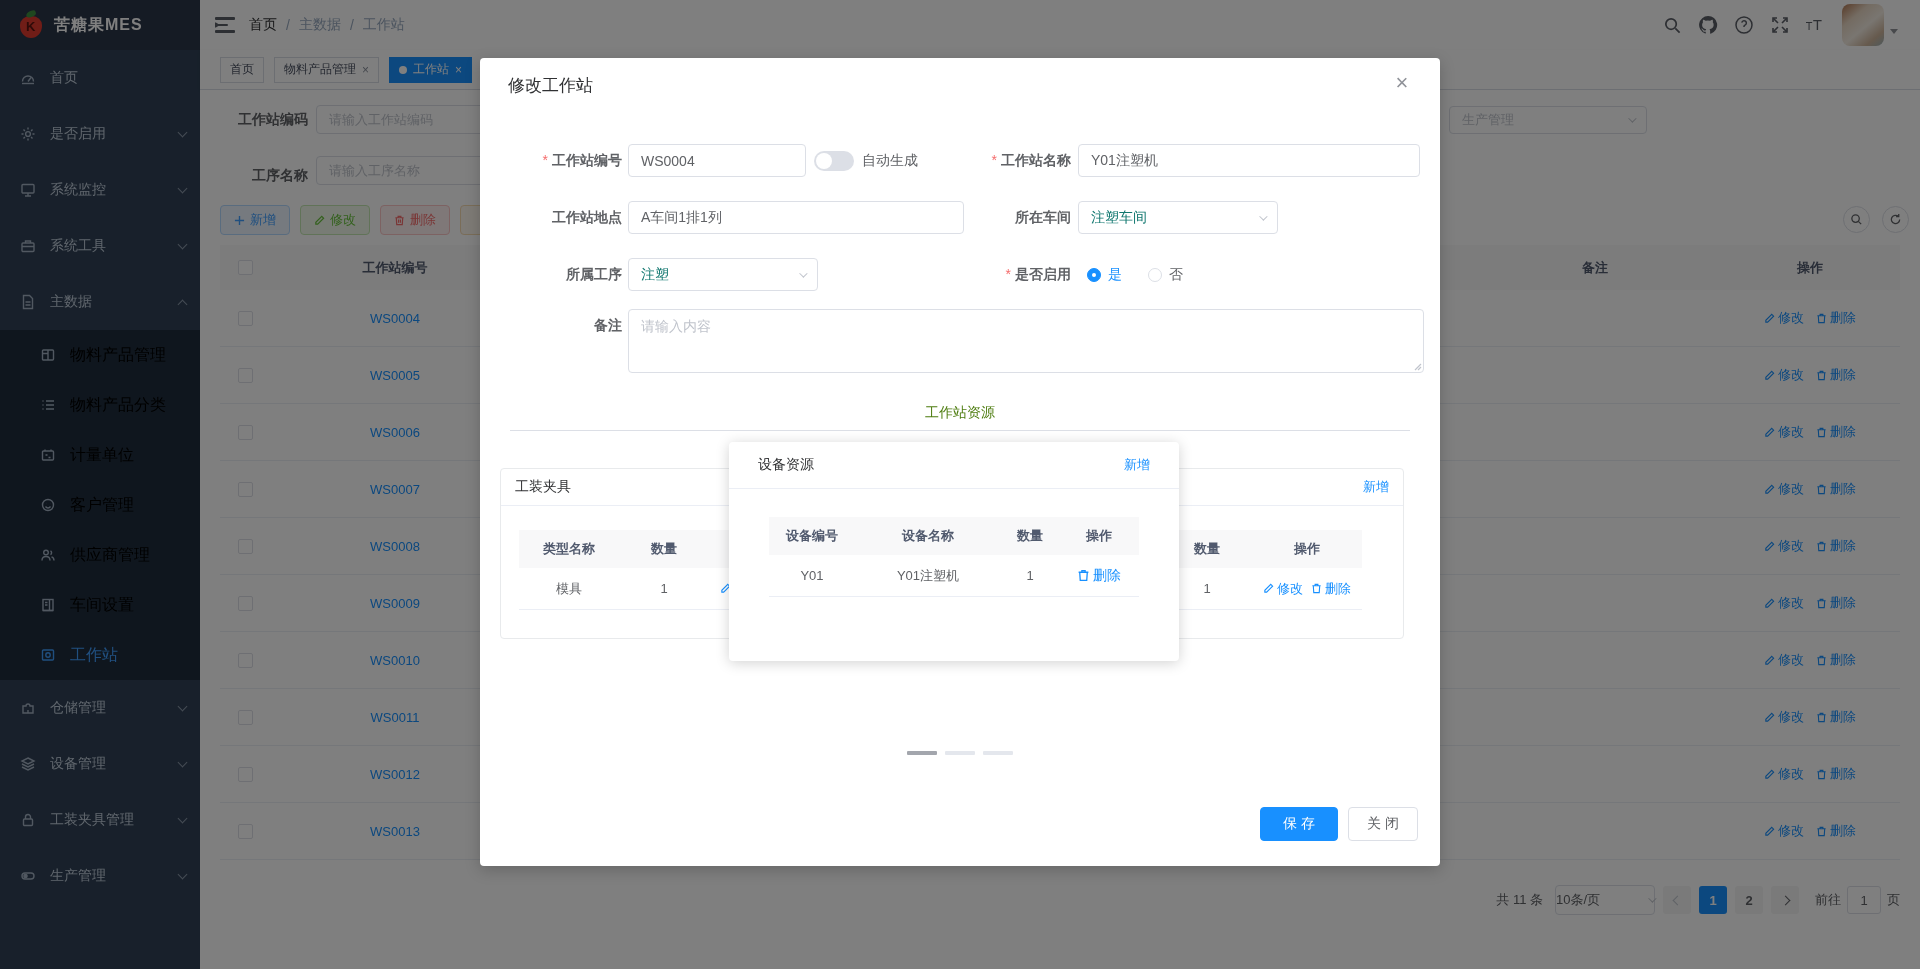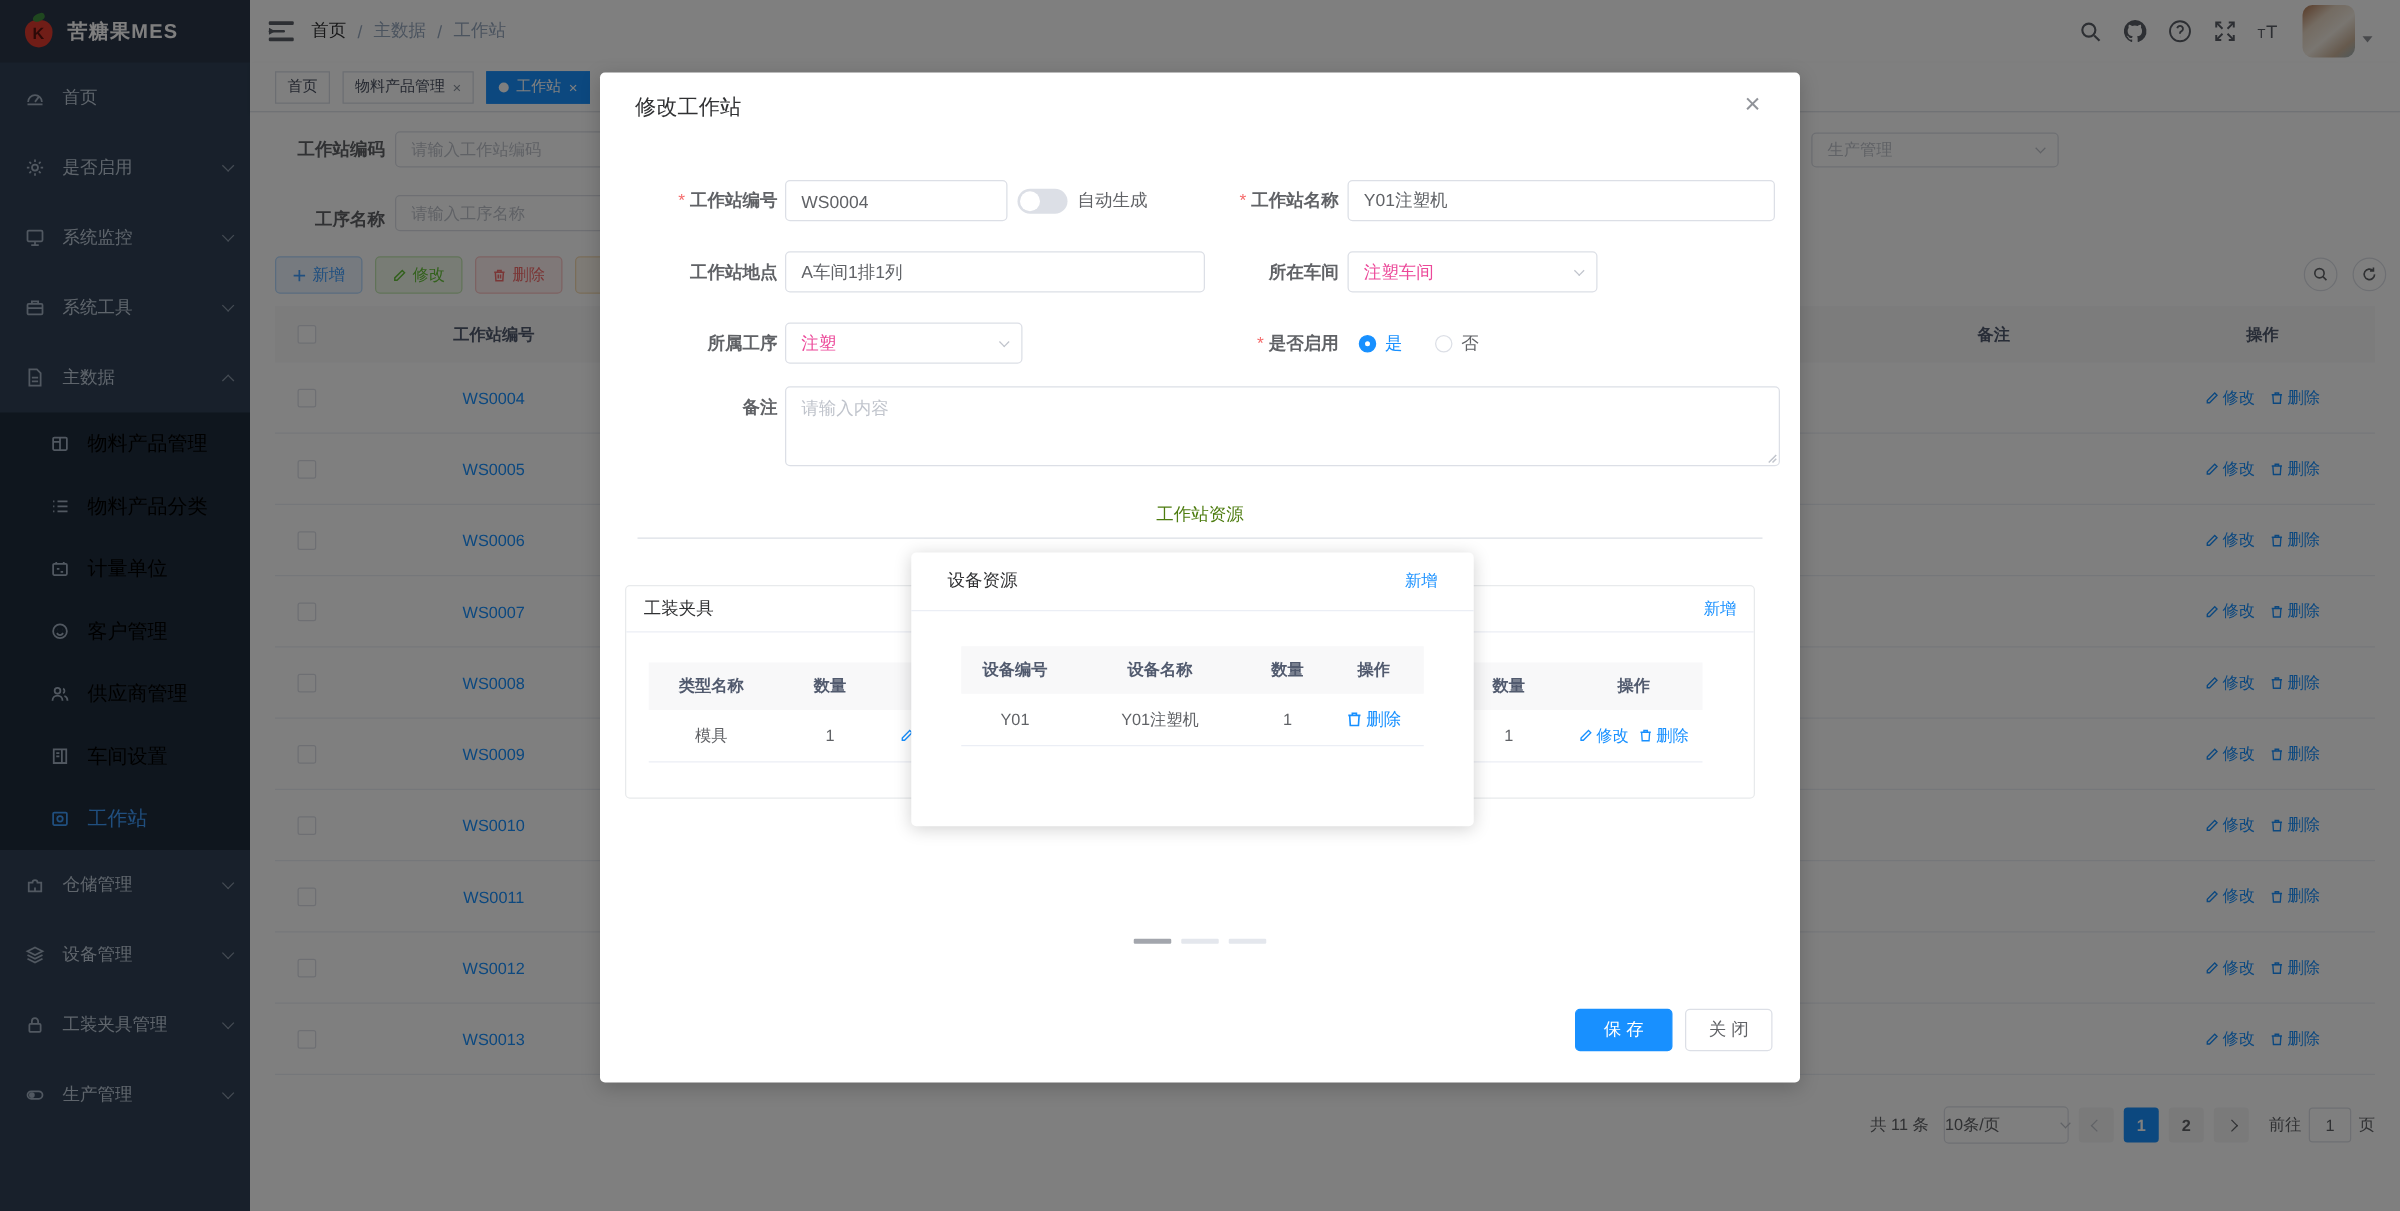--- a/index.html
+++ b/index.html
@@ -97,21 +97,21 @@
   .arrow-r { transform:rotate(-45deg); }
 
   
   .overlay { position:absolute; inset:0; background:rgba(0,0,0,0.5); z-index:10; }
   .modal { position:absolute; left:480px; top:58px; width:960px; height:808px; background:#fff; border-radius:4px; box-shadow:0 4px 16px rgba(0,0,0,.2); z-index:20; }
   .modal-title { position:absolute; left:28px; top:16px; font-size:17px; color:#303133; }
   .modal-close { position:absolute; left:910px; top:12px; font-size:22px; color:#909399; cursor:pointer; width:24px; text-align:center; }
   .m-label { position:absolute; height:33px; line-height:33px; text-align:right; font-size:14px; font-weight:600; color:#606266; }
   .req::before { content:"*"; color:#f56c6c; margin-right:4px; font-weight:normal; }
   .m-input { position:absolute; height:33px; border:1px solid #dcdfe6; border-radius:4px; padding:0 12px; font-size:14px; color:#606266; font-family:inherit; background:#fff; }
-  .m-select { position:absolute; height:33px; border:1px solid #dcdfe6; border-radius:4px; padding:0 12px; font-size:14px; color:#ec4899; display:flex; align-items:center; cursor:pointer; }
+  .m-select { position:absolute; height:33px; border:1px solid #dcdfe6; border-radius:4px; padding:0 12px; font-size:14px; color:#0f766e; display:flex; align-items:center; cursor:pointer; }
   .toggle { position:absolute; width:40px; height:20px; border-radius:10px; background:#dcdfe6; cursor:pointer; }
   .toggle .knob { position:absolute; left:2px; top:2px; width:16px; height:16px; border-radius:50%; background:#fff; }
   .autogen { position:absolute; font-size:14px; color:#606266; height:33px; line-height:33px; }
   .radio-group { position:absolute; display:flex; align-items:center; gap:26px; height:33px; }
   .radio { display:flex; align-items:center; gap:7px; font-size:14px; cursor:pointer; }
   .r-dot { width:14px; height:14px; border-radius:50%; }
   .radio.sel .r-dot { background:#1890ff; border:1px solid #1890ff; position:relative; }
   .radio.sel .r-dot::after { content:""; position:absolute; left:4px; top:4px; width:4px; height:4px; border-radius:50%; background:#fff; }
   .radio.sel span { color:#1890ff; }
   .radio.unsel .r-dot { border:1px solid #dcdfe6; background:#fff; }

